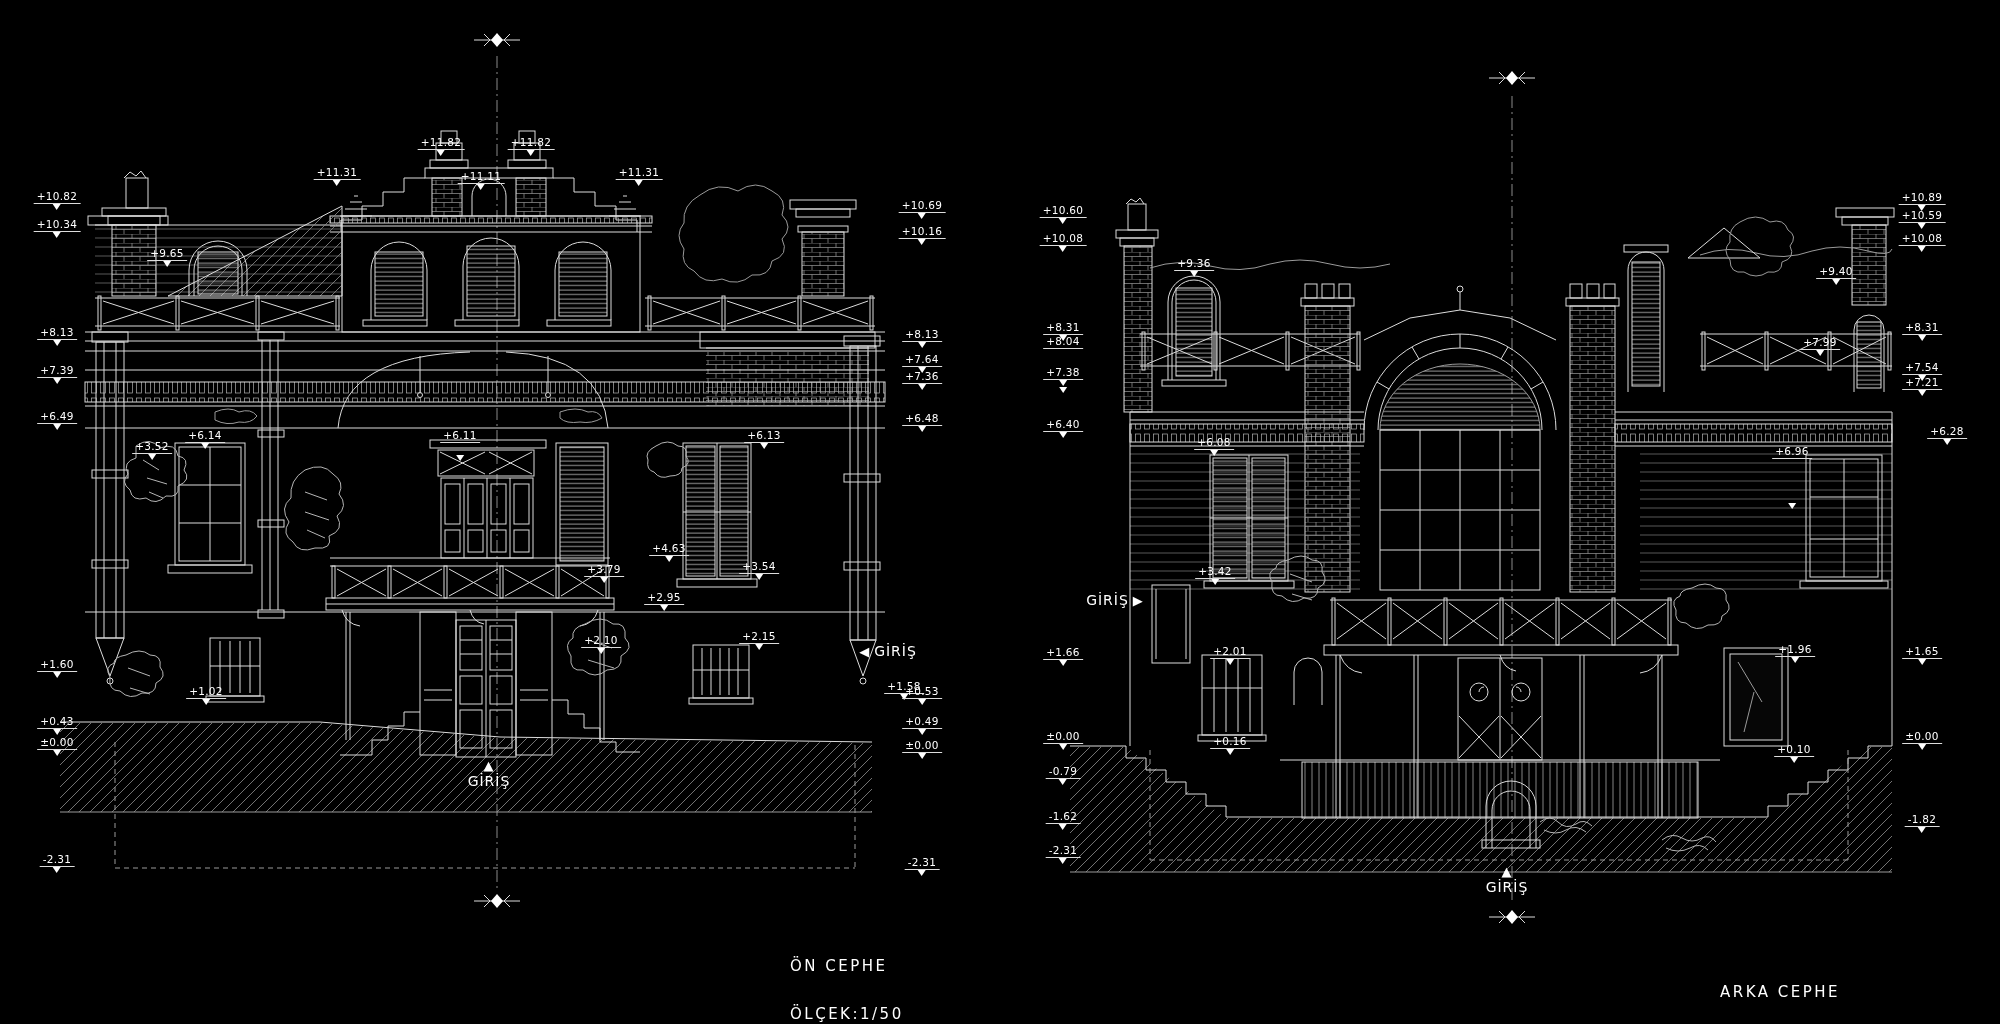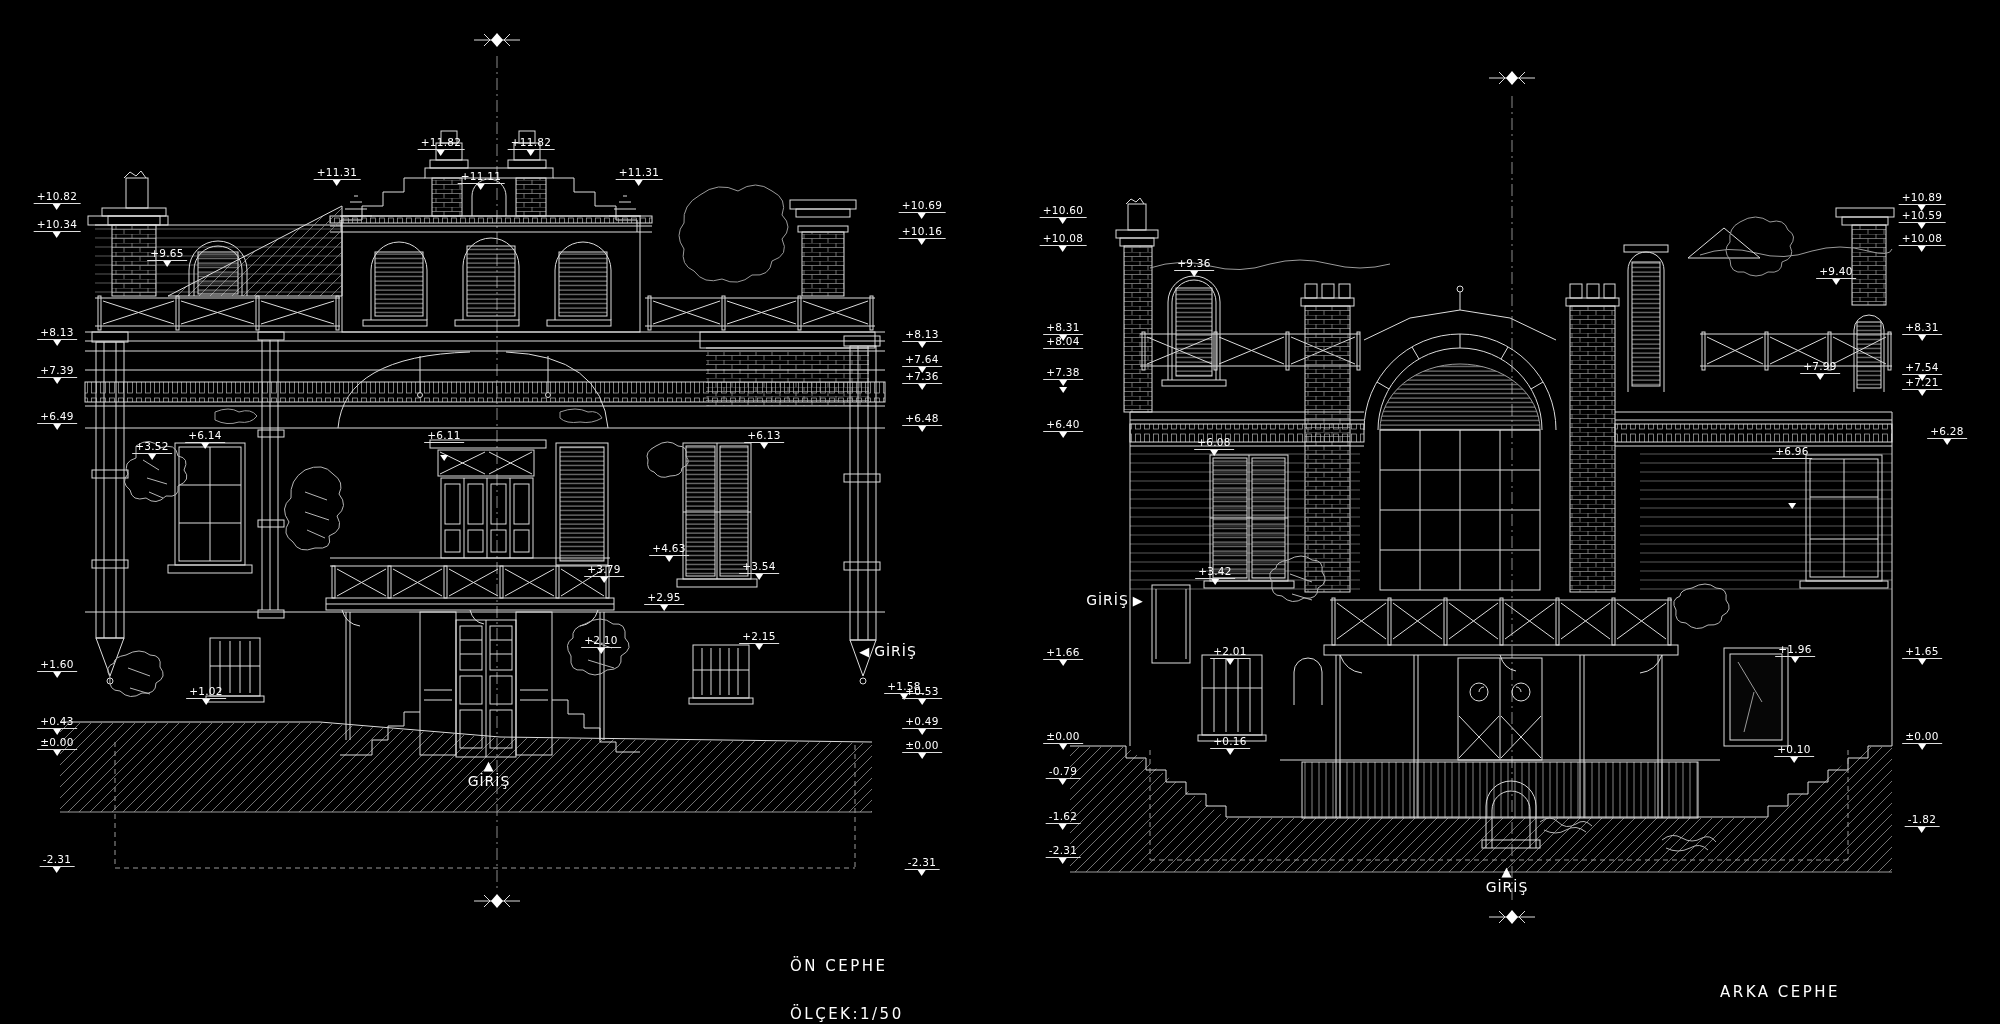--- a/index.html
+++ b/index.html
@@ -587,21 +587,21 @@
         <span class="tri"></span>
     </div>
       <div class="lvl" style="left: 167px; top: 248px;">
       <span class="v">+9.65</span>
         <span class="tri"></span>
     </div>
       <div class="lvl" style="left: 205px; top: 430px;">
       <span class="v">+6.14</span>
         <span class="tri"></span>
     </div>
-      <div class="lvl" style="left: 444px; top: 430px; gap: 12px;">
+      <div class="lvl" style="left: 460px; top: 430px; gap: 12px;">
       <span class="v">+6.11</span>
         <span class="tri"></span>
     </div>
       <div class="lvl" style="left: 764px; top: 430px;">
       <span class="v">+6.13</span>
         <span class="tri"></span>
     </div>
       <div class="lvl" style="left: 152px; top: 441px;">
       <span class="v">+3.52</span>
         <span class="tri"></span>
@@ -734,21 +734,21 @@
         <span class="tri"></span>
     </div>
       <div class="lvl" style="left: 1922px; top: 233px;">
       <span class="v">+10.08</span>
         <span class="tri"></span>
     </div>
       <div class="lvl" style="left: 1922px; top: 322px;">
       <span class="v">+8.31</span>
         <span class="tri"></span>
     </div>
-      <div class="lvl" style="left: 1820px; top: 337px; margin-top: 24px;">
+      <div class="lvl" style="left: 1820px; top: 337px;">
       <span class="v">+7.99</span>
         <span class="tri"></span>
     </div>
       <div class="lvl" style="left: 1922px; top: 362px;">
       <span class="v">+7.54</span>
         <span class="tri"></span>
     </div>
       <div class="lvl" style="left: 1922px; top: 377px;">
       <span class="v">+7.21</span>
         <span class="tri"></span>

